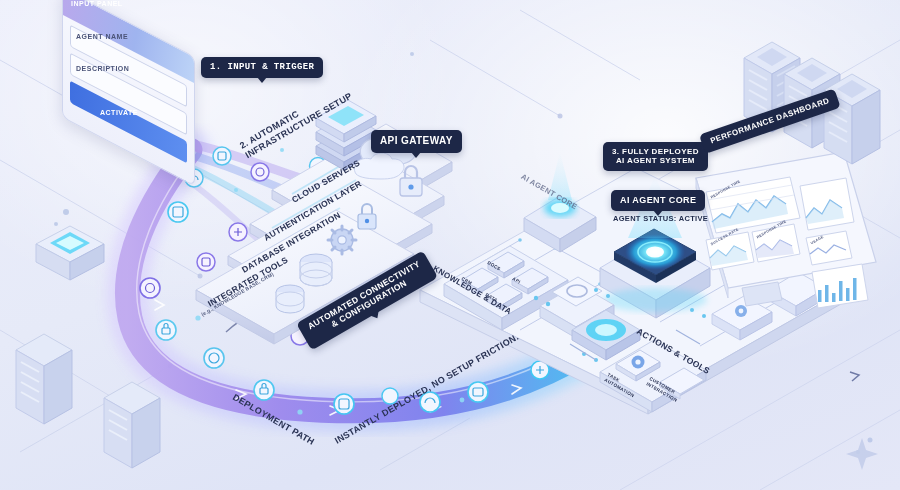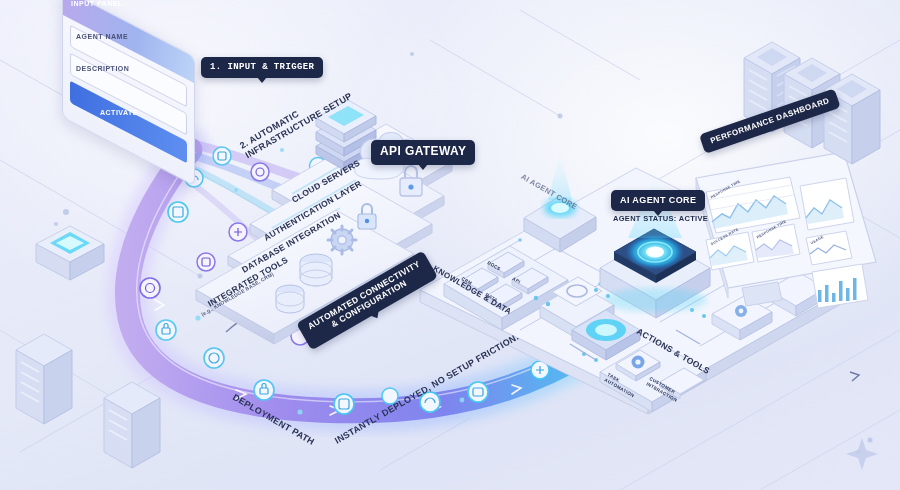--- a/index.html
+++ b/index.html
@@ -622,25 +622,27 @@
       <circle cx="412" cy="54" r="2"></circle>
     </g>
 
     <g fill="#c3cdea" opacity=".9">
       <path d="M862,438 l4,12 12,4 -12,4 -4,12 -4,-12 -12,-4 12,-4 z"></path>
     </g>
   </svg>
 
   <div class="pill" style="left:201px;top:57px;font-size:9px;font-family:Liberation Mono, monospace;">1. INPUT &amp; TRIGGER</div>
 
-  <div class="pill" style="left:371px;top:140px;font-size:12px;">API GATEWAY</div>
+  <div class="pill" style="left:371px;top:130px;font-size:10px;">API GATEWAY</div>
 
   <div class="pill" style="left:294px;top:285px;font-size:8.5px;transform:rotate(-30deg);transform-origin:center;">AUTOMATED CONNECTIVITY
 &amp; CONFIGURATION</div>
 
+  <div class="pill nt" style="left:603px;top:142px;font-size:8px;">3. FULLY DEPLOYED
+AI AGENT SYSTEM</div>
 
   <div class="pill" style="left:611px;top:190px;font-size:9px;">AI AGENT CORE</div>
 
   <div class="pill nt" style="left:699px;top:135px;font-size:8px;transform:rotate(-19deg);transform-origin:left top;">PERFORMANCE DASHBOARD</div>
 
   <div class="isolabel iso-r" style="left:238px;top:142px;font-size:9px;">2. AUTOMATIC
 INFRASTRUCTURE SETUP</div>
 
   <div class="isolabel iso-l" style="left:524px;top:172px;font-size:7.5px;color:#5a6384;opacity:.75;">AI AGENT CORE</div>
 

